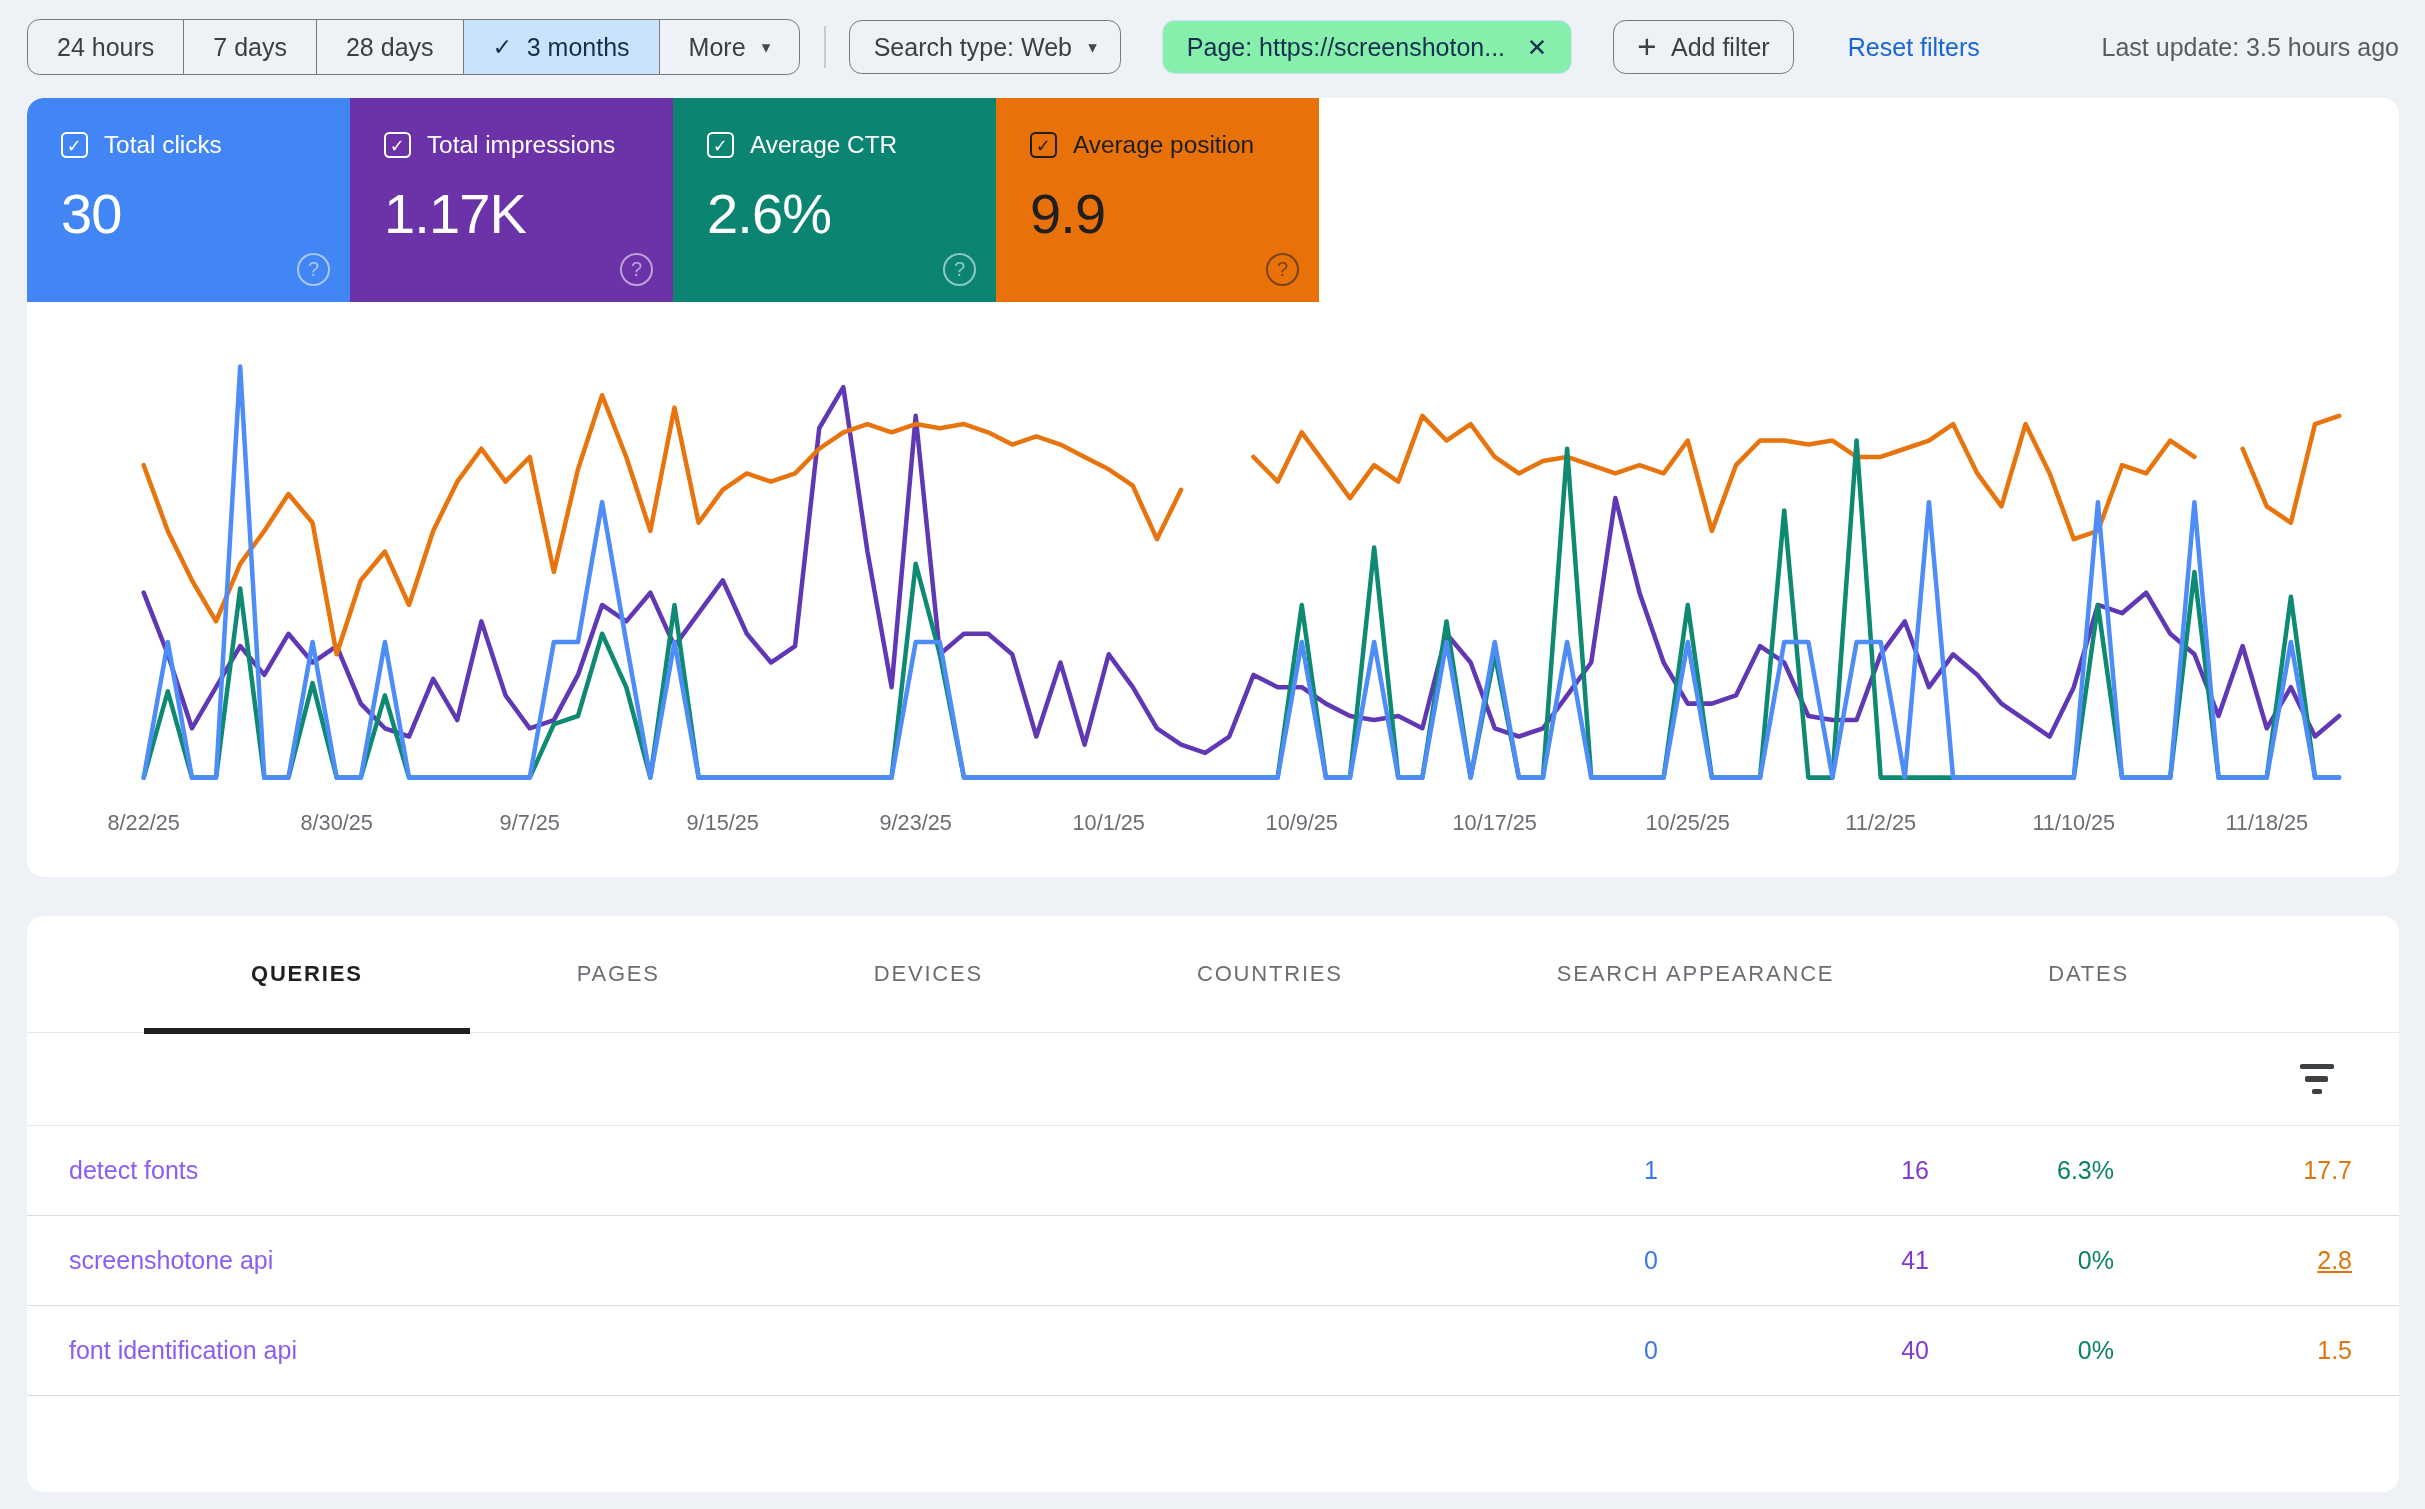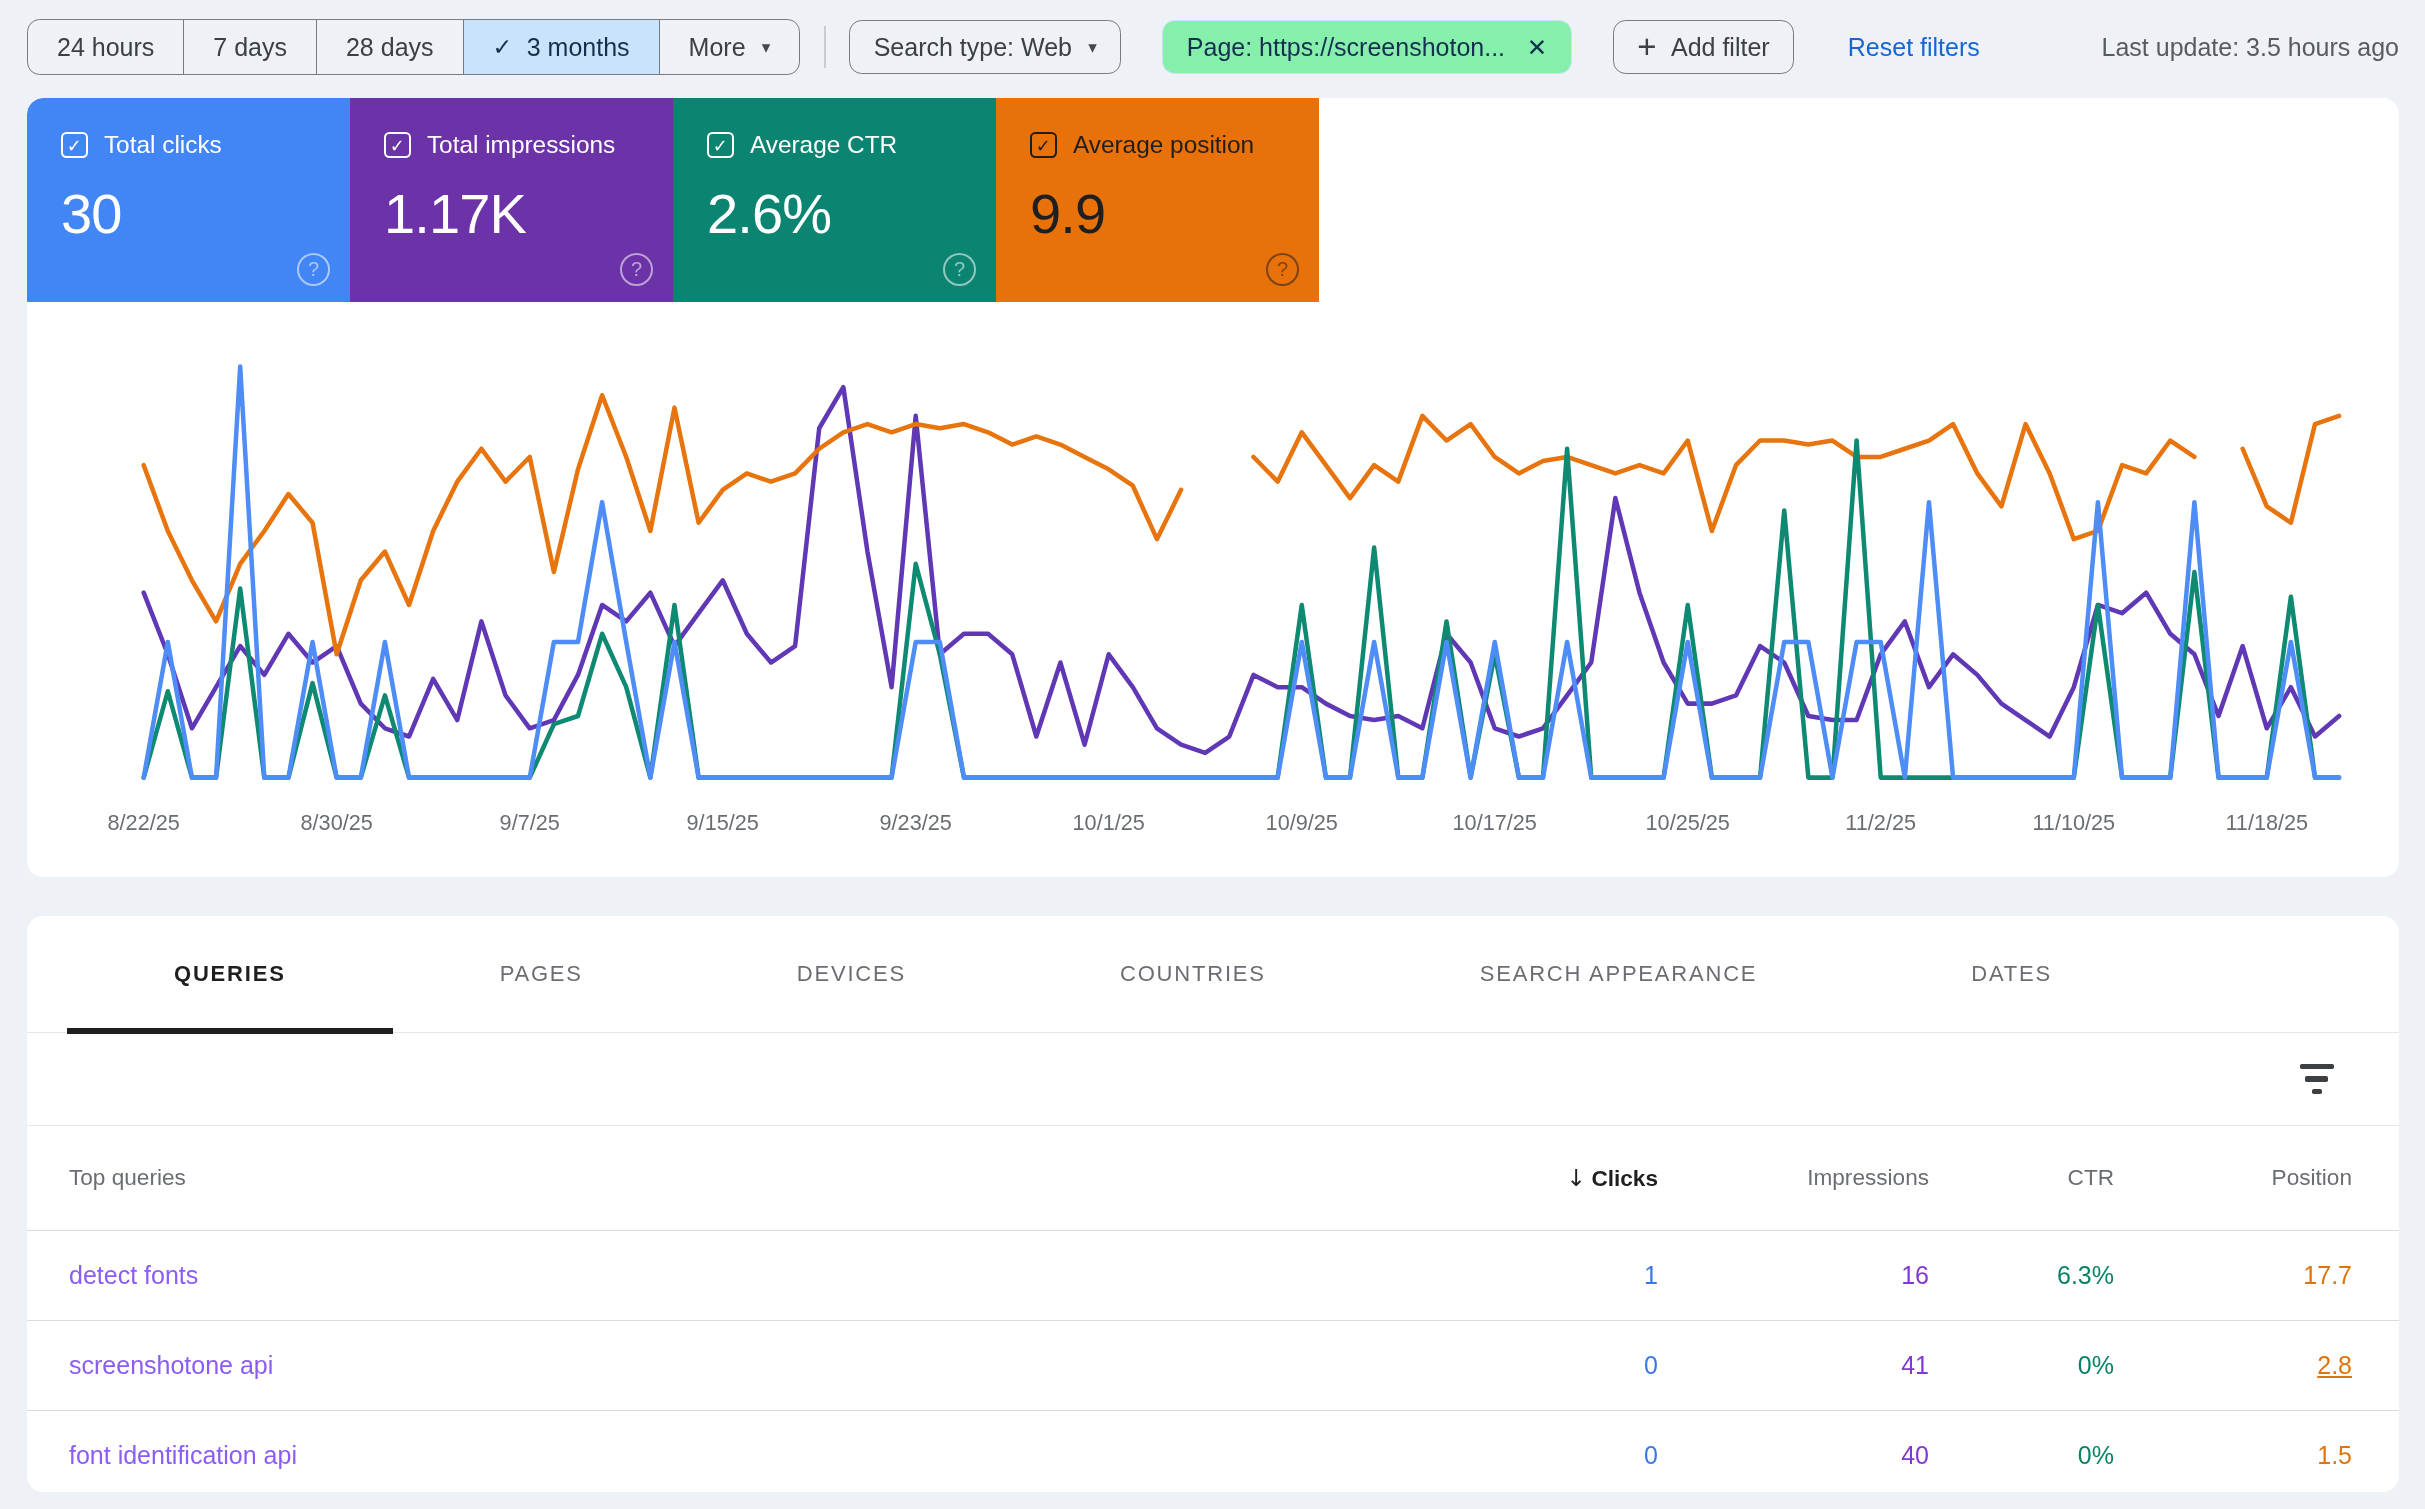--- a/index.html
+++ b/index.html
@@ -41,21 +41,21 @@
       display:flex;align-items:center;justify-content:center;
       font-family:"DejaVu Sans",sans-serif;font-size:18px;font-weight:bold}
   .cardvalue{font-size:56px;margin-top:22px;letter-spacing:-0.9px}
   .help{position:absolute;right:20px;bottom:16.3px;width:29px;height:29px;border:2.7px solid currentColor;border-radius:50%;
         display:flex;align-items:center;justify-content:center;font-size:20px;opacity:.55;cursor:pointer}
 
   #chart{position:absolute;left:0;top:208px}
 
   
   .table-panel{margin-top:39px;height:576px;overflow:hidden}
-  .tabs{display:flex;height:116px;border-bottom:1.8px solid #E5E8EB;padding-left:40px;align-items:stretch}
+  .tabs{display:flex;height:116px;border-bottom:1.8px solid #E5E8EB;padding-left:117px;align-items:stretch}
   .tab{position:relative;display:flex;align-items:center;justify-content:center;padding:0 107px;
        font-size:22px;letter-spacing:1.8px;color:#6A6E73;background:none;border:none;cursor:pointer;font-family:inherit;white-space:nowrap}
   .tab.active{color:#1F1F1F;font-weight:bold}
   .tab.active::after{content:"";position:absolute;left:0;right:0;bottom:-1.8px;height:5.4px;background:#1F1F1F}
   .filterrow{height:92px;border-bottom:1.8px solid #E5E8EB;display:flex;align-items:center;justify-content:flex-end;padding-right:60px}
   .filtericon{display:inline-flex;flex-direction:column;gap:7.2px;align-items:center;cursor:pointer;padding:5.4px}
   .filtericon i{display:block;height:5.4px;background:#3C4043;border-radius:1.8px}
   .filtericon i:nth-child(1){width:34px}
   .filtericon i:nth-child(2){width:23.5px}
   .filtericon i:nth-child(3){width:10px}
@@ -195,29 +195,20 @@
       </nav>
 
     <div class="filterrow">
       <span class="filtericon">
           <i></i>
           <i></i>
           <i></i>
         </span>
     </div>
 
-    <div class="thead">
-      <div class="query">Top queries</div>
-      <div class="num sorted">
-        <span class="sorticon">↓</span><span>Clicks</span>
-      </div>
-      <div class="num">Impressions</div>
-      <div class="num">CTR</div>
-      <div class="num">Position</div>
-    </div>
 
     <div id="rows">
         <div class="row">
           <div class="query">detect fonts</div>
           <div class="num" style="color: rgb(59, 120, 231);">1</div>
           <div class="num" style="color: rgb(130, 56, 210);">16</div>
           <div class="num" style="color: rgb(11, 130, 101);">6.3%</div>
           <div class="num" style="color: rgb(222, 116, 13);">17.7</div>
         </div>
         <div class="row">

